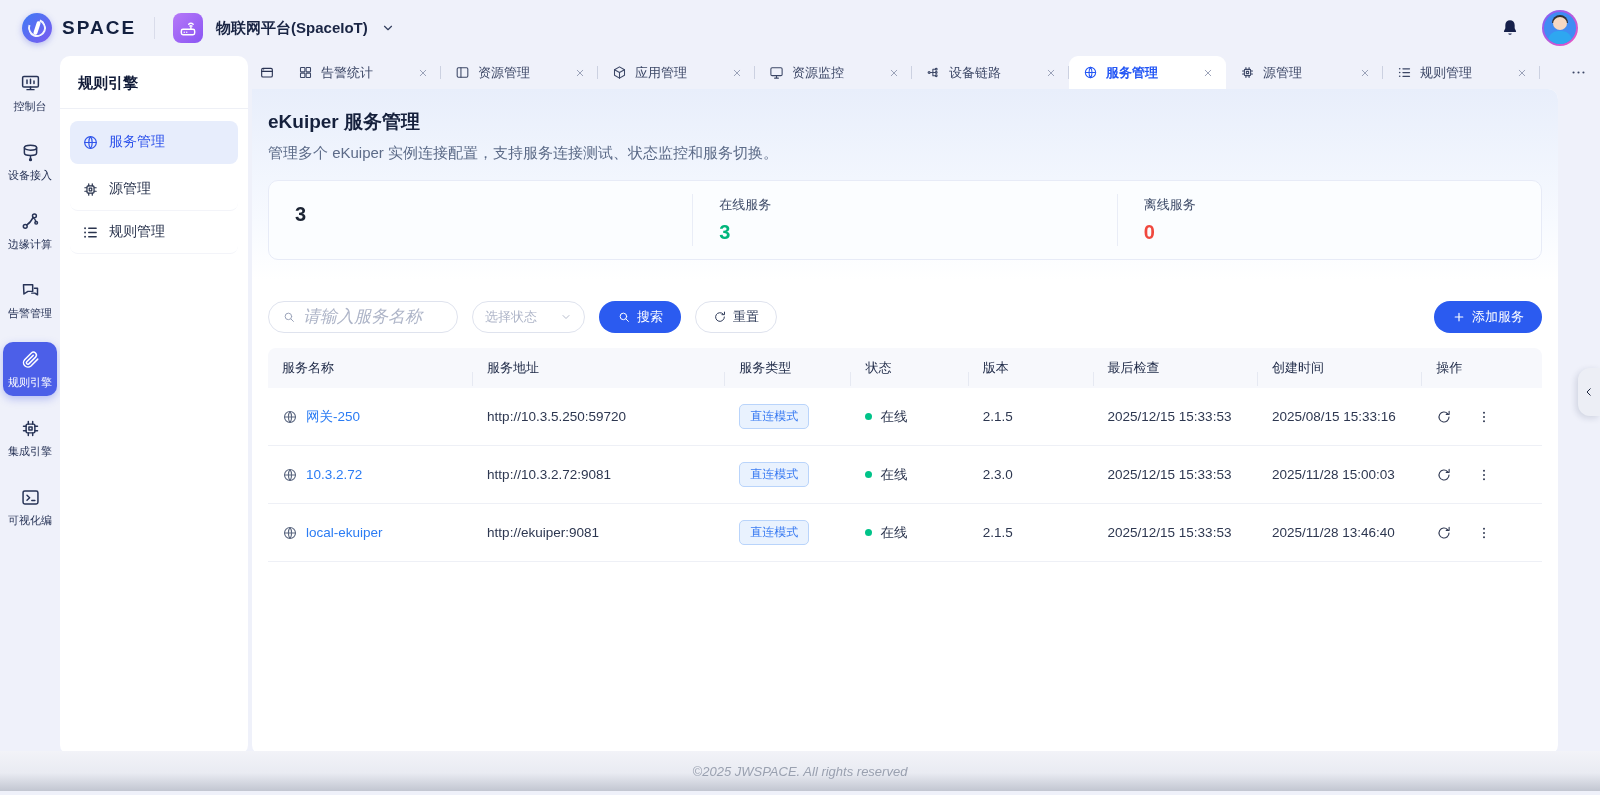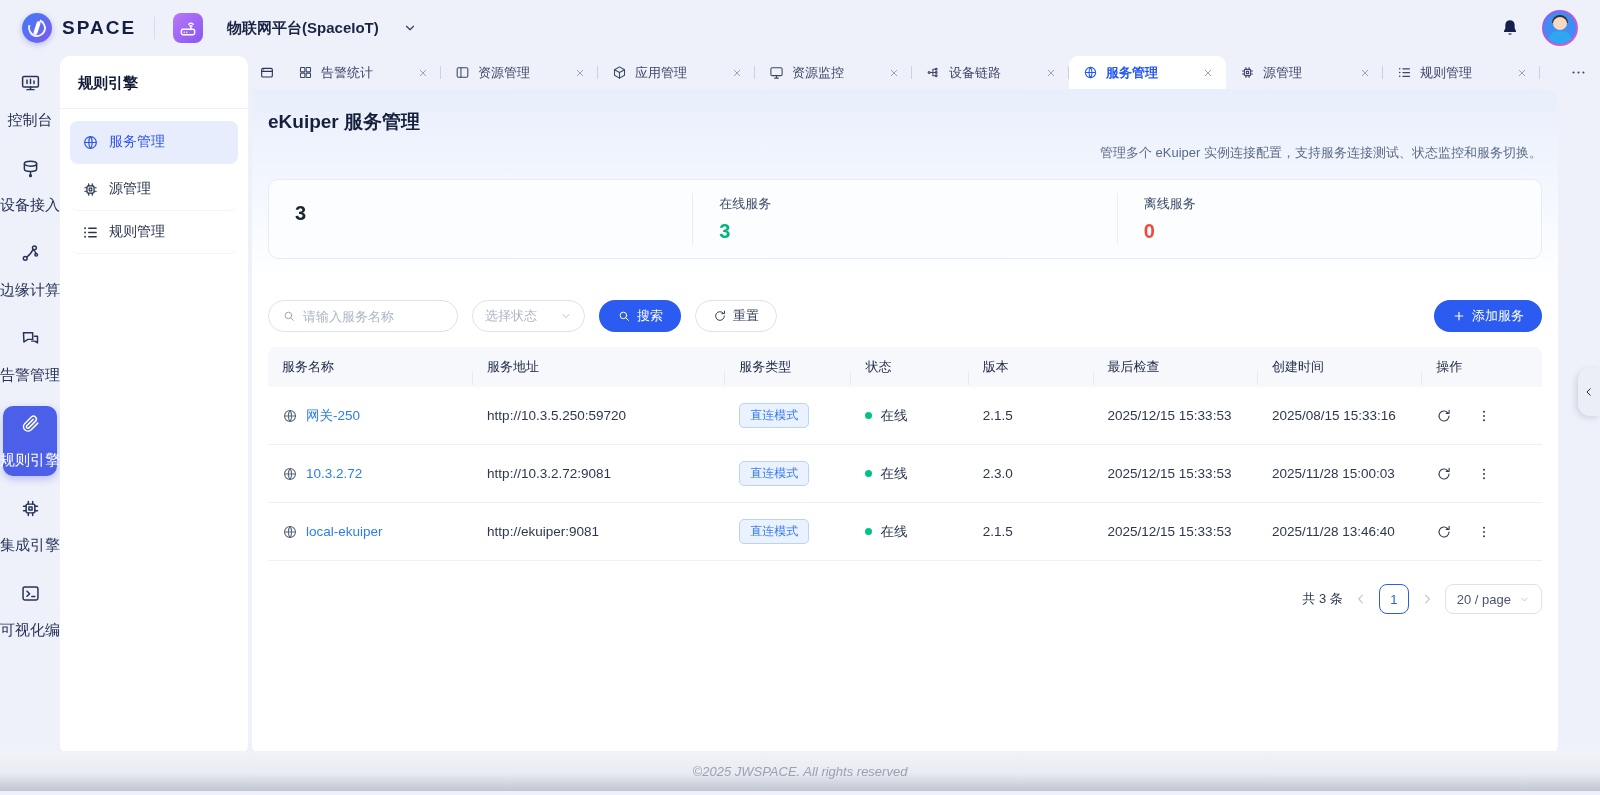--- a/index.html
+++ b/index.html
@@ -13,37 +13,37 @@
   .icon svg, .js-icon svg { width:100%; height:100%; display:block; }
 
   
   .topbar { position:absolute; top:0; left:0; right:0; height:56px; display:flex; align-items:center; padding:4px 22px; }
   .brand { display:flex; align-items:center; gap:10px; }
   .brand-mark { width:30px; height:30px; border-radius:50%; background:linear-gradient(135deg,#3f7bf5,#7c5bf0); position:relative; box-shadow:0 2px 6px rgba(80,90,220,.35); }
   .brand-mark::after { content:""; position:absolute; inset:6px; border:2px solid rgba(255,255,255,.92); border-radius:50%; transform:rotate(-24deg); border-top-color:transparent; }
   .brand-mark::before { content:""; position:absolute; left:13px; top:8px; width:4px; height:14px; background:#fff; border-radius:2px; transform:rotate(18deg); }
   .brand-name { font-size:19px; font-weight:800; letter-spacing:2px; color:#13203f; }
   .top-divider { width:1px; height:22px; background:#d9dcea; margin:0 18px; }
-  .workspace { display:flex; align-items:center; gap:24px; cursor:pointer; }
+  .workspace { display:flex; align-items:center; gap:13px; cursor:pointer; }
   .ws-icon { width:30px; height:30px; border-radius:8px; background:linear-gradient(135deg,#b678f8,#8a55f3); color:#fff; padding:5px; }
   .ws-name { font-size:15px; font-weight:700; color:#1a2544; }
   .ws-chev { width:14px; height:14px; color:#333e5e; }
   .top-right { margin-left:auto; display:flex; align-items:center; gap:22px; }
   .bell { width:20px; height:20px; color:#16204a; cursor:pointer; }
   .avatar { width:36px; height:36px; border-radius:50%; padding:2px; background:linear-gradient(135deg,#7b61f8,#f053c0); cursor:pointer; }
   .avatar-in { width:32px; height:32px; border-radius:50%; background:#3f8cf3; position:relative; overflow:hidden; }
   .avatar-in .head { position:absolute; left:9px; top:5px; width:14px; height:13px; border-radius:50%; background:#f6d9c3; }
   .avatar-in .hair { position:absolute; left:8px; top:3px; width:16px; height:8px; border-radius:8px 8px 0 0; background:#33302f; }
   .avatar-in .body { position:absolute; left:4px; top:19px; width:24px; height:14px; border-radius:10px 10px 0 0; background:#2ea7f0; }
 
   
   .rail { position:absolute; left:0; top:56px; width:60px; bottom:40px; display:flex; flex-direction:column; align-items:center; gap:15px; padding-top:10px; }
   .rail-item { width:54px; padding:7px 0 6px; display:flex; flex-direction:column; align-items:center; gap:5px; border-radius:10px; color:#273356; cursor:pointer; }
   .rail-item .icon { width:21px; height:21px; }
-  .rail-label { font-size:15px; white-space:nowrap;margin-top:12px; }
+  .rail-label { font-size:11px; white-space:nowrap; }
   .rail-item.active { background:#4c5fe8; color:#fff; box-shadow:0 3px 8px rgba(70,90,230,.35); }
 
   
   .sidebar { position:absolute; left:60px; top:56px; width:188px; bottom:40px; background:#fff; border-radius:10px; }
   .sidebar-title { padding:18px 18px 15px; font-size:15px; font-weight:700; color:#111b38; border-bottom:1px solid #eef0f6; }
   .side-menu { padding:12px 10px; }
   .menu-item { display:flex; align-items:center; gap:10px; padding:12px 12px; font-size:14px; color:#2a344e; border-radius:8px; cursor:pointer; border-bottom:1px solid #f3f4f9; }
   .menu-item .icon { width:17px; height:17px; }
   .menu-item.active { background:#e7edfc; color:#2f54eb; border-bottom-color:transparent; margin-bottom:4px; }
 
@@ -59,32 +59,32 @@
   .tab .close { width:12px; height:12px; color:#8b94ac; flex:none; }
   .tab.active { background:#fff; border-radius:9px 9px 0 0; color:#2457f5; font-weight:700; }
   .tab.active::after { display:none; }
   .tab-more { width:44px; display:flex; align-items:center; justify-content:center; color:#3c4766; cursor:pointer; }
   .tab-more .icon { width:17px; height:17px; }
 
   
   .main { position:absolute; left:252px; top:89px; width:1306px; bottom:40px; background:#fff; border-radius:0 10px 10px 10px; overflow:hidden; }
   .panel-head { padding:20px 16px 20px; background:linear-gradient(180deg,#e8eefb 0%,#f7faff 70%,#ffffff 100%); }
   .page-title { font-size:19px; font-weight:700; color:#15203c; }
-  .page-sub { margin-top:9px; font-size:13px; color:#5c6b88;text-align:right; }
+  .page-sub { margin-top:9px; font-size:15px; color:#5c6b88; }
   .stats-card { margin-top:17px; display:flex; background:#fbfdff; border:1px solid #e7ebf7; border-radius:10px; padding:13px 0; }
   .stat { flex:1; padding:2px 26px; }
   .stat + .stat { border-left:1px solid #e9edf7; }
   .stat-label { font-size:13px; color:#3e4b68; }
   .stat-value { margin-top:7px; font-size:20px; font-weight:700; }
 
   
   .toolbar { display:flex; align-items:center; gap:14px; margin:21px 16px 15px; }
   .search-box { width:190px; height:32px; border:1px solid #dfe3ee; border-radius:16px; background:#fff; display:flex; align-items:center; gap:7px; padding:0 13px; }
   .search-box .icon { width:14px; height:14px; color:#9aa2b8; flex:none; }
-  .search-box input { border:none; outline:none; width:100%; font-size:13px; color:#333d58; background:transparent; font-family:inherit; }
+  .search-box input { border:none; outline:none; width:100%; font-size:17px; color:#333d58; background:transparent; font-family:inherit;font-style:italic; }
   .search-box input::placeholder { color:#aeb5c8; }
   .select-box { width:113px; height:32px; border:1px solid #dfe3ee; border-radius:16px; background:#fff; display:flex; align-items:center; justify-content:space-between; padding:0 12px; font-size:13px; color:#aeb5c8; cursor:pointer; }
   .select-box .icon { width:12px; height:12px; color:#b6bccc; }
   .btn { height:32px; display:flex; align-items:center; gap:6px; padding:0 17px; border-radius:16px; font-size:13px; cursor:pointer; border:1px solid transparent; }
   .btn .icon { width:14px; height:14px; }
   .btn-primary { background:#2b5bf0; color:#fff; }
   .btn-plain { background:#fff; color:#2e3a58; border-color:#dfe3ee; }
   .toolbar-spacer { flex:1; }
 
   
@@ -571,42 +571,20 @@
       <span class="op js-op-kebab"><svg viewBox="0 0 24 24" fill="currentColor">
                 <circle cx="12" cy="5.5" r="1.5"></circle>
                 <circle cx="12" cy="12" r="1.5"></circle>
                 <circle cx="12" cy="18.5" r="1.5"></circle>
               </svg></span>
     </div>
   </div>
 </div>
   </div>
 
-  <div class="pagination">
-    <span>共 3 条</span>
-    <span class="pg-nav js-icon">
-        <svg viewBox="0 0 24 24" fill="none" stroke="currentColor" stroke-width="1.7" stroke-linecap="round" stroke-linejoin="round">
-          <path d="M14.5 5.5L8 12l6.5 6.5" stroke-width="2"></path>
-        </svg>
-      </span>
-    <span class="pg-page">1</span>
-    <span class="pg-nav js-icon">
-        <svg viewBox="0 0 24 24" fill="none" stroke="currentColor" stroke-width="1.7" stroke-linecap="round" stroke-linejoin="round">
-          <path d="M9.5 5.5L16 12l-6.5 6.5" stroke-width="2"></path>
-        </svg>
-      </span>
-    <span class="pg-size">
-      <span>20 / page</span>
-      <span class="icon js-icon">
-          <svg viewBox="0 0 24 24" fill="none" stroke="currentColor" stroke-width="1.7" stroke-linecap="round" stroke-linejoin="round">
-            <path d="M6 9l6 6 6-6" stroke-width="2"></path>
-          </svg>
-        </span>
-    </span>
-  </div>
 </div>
 
 <div class="collapse-handle">
   <span class="icon js-icon">
       <svg viewBox="0 0 24 24" fill="none" stroke="currentColor" stroke-width="1.7" stroke-linecap="round" stroke-linejoin="round">
         <path d="M14.5 5.5L8 12l6.5 6.5" stroke-width="2"></path>
       </svg>
     </span>
 </div>
 <div class="footer">

